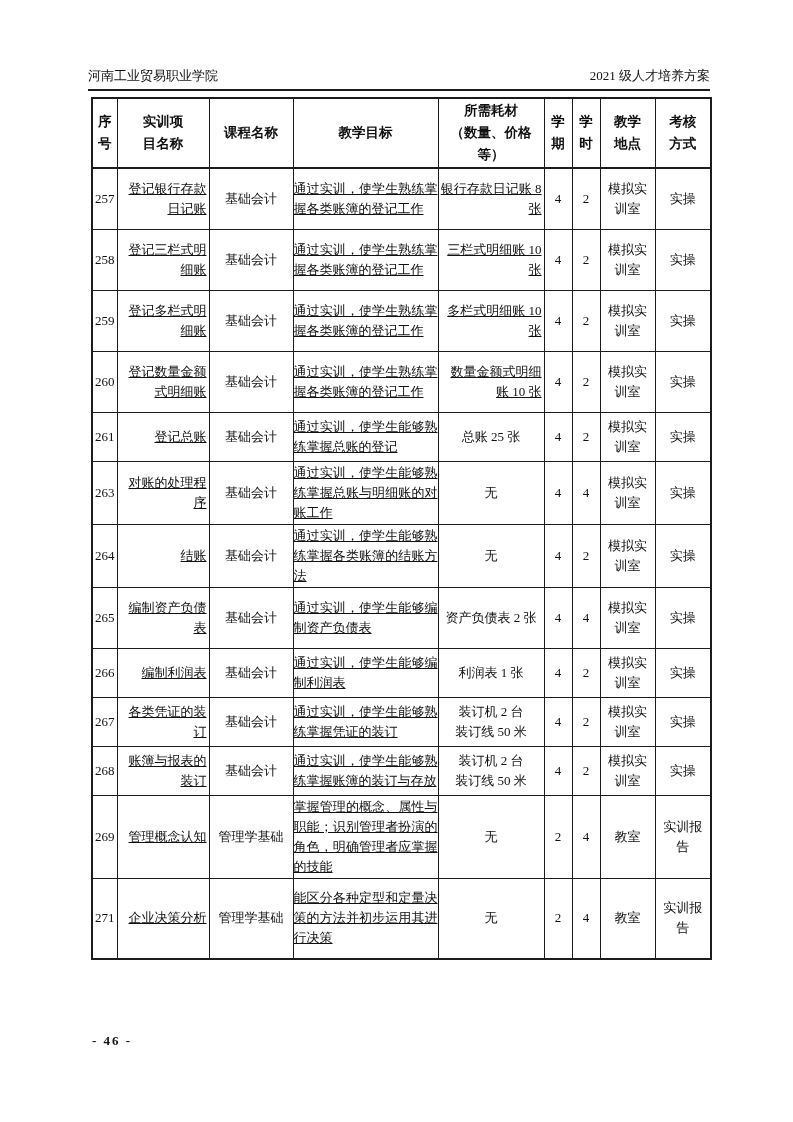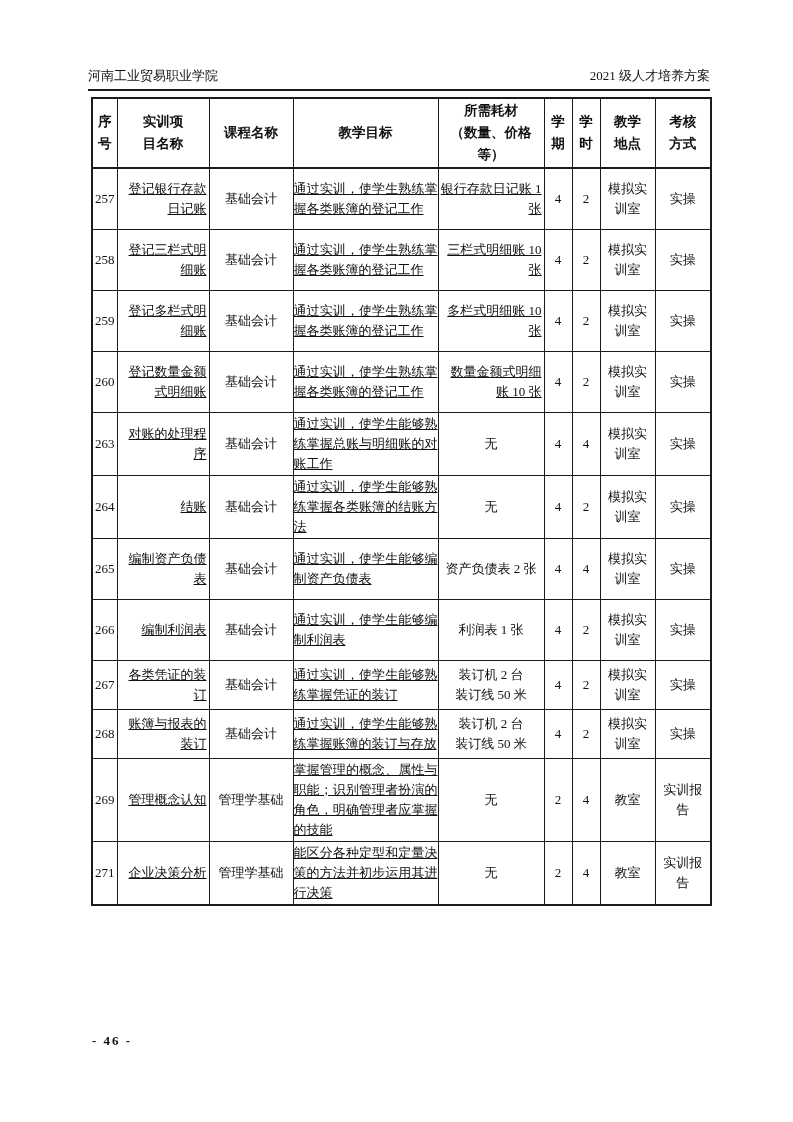--- a/index.html
+++ b/index.html
@@ -111,21 +111,21 @@
         <th>考核
 方式</th>
       </tr>
     </thead>
     <tbody id="table-body">
         <tr>
       <td>257</td>
       <td class="left">登记银行存款日记账</td>
       <td>基础会计</td>
       <td class="justify">通过实训，使学生熟练掌握各类账簿的登记工作</td>
-      <td class="left">银行存款日记账 1 张</td>
+      <td class="left">银行存款日记账 8 张</td>
       <td>4</td>
       <td>2</td>
       <td>模拟实训室</td>
       <td>实操</td>
     </tr>
         <tr>
       <td>258</td>
       <td class="left">登记三栏式明细账</td>
       <td>基础会计</td>
       <td class="justify">通过实训，使学生熟练掌握各类账簿的登记工作</td>
@@ -145,20 +145,31 @@
       <td>2</td>
       <td>模拟实训室</td>
       <td>实操</td>
     </tr>
         <tr>
       <td>260</td>
       <td class="left">登记数量金额式明细账</td>
       <td>基础会计</td>
       <td class="justify">通过实训，使学生熟练掌握各类账簿的登记工作</td>
       <td class="left">数量金额式明细账 10 张</td>
+      <td>4</td>
+      <td>2</td>
+      <td>模拟实训室</td>
+      <td>实操</td>
+    </tr>
+        <tr>
+      <td>261</td>
+      <td class="left">登记总账</td>
+      <td>基础会计</td>
+      <td class="justify">通过实训，使学生能够熟练掌握总账的登记</td>
+      <td>总账 25 张</td>
       <td>4</td>
       <td>2</td>
       <td>模拟实训室</td>
       <td>实操</td>
     </tr>
         <tr>
       <td>263</td>
       <td class="left">对账的处理程序</td>
       <td>基础会计</td>
       <td class="justify">通过实训，使学生能够熟练掌握总账与明细账的对账工作</td>

